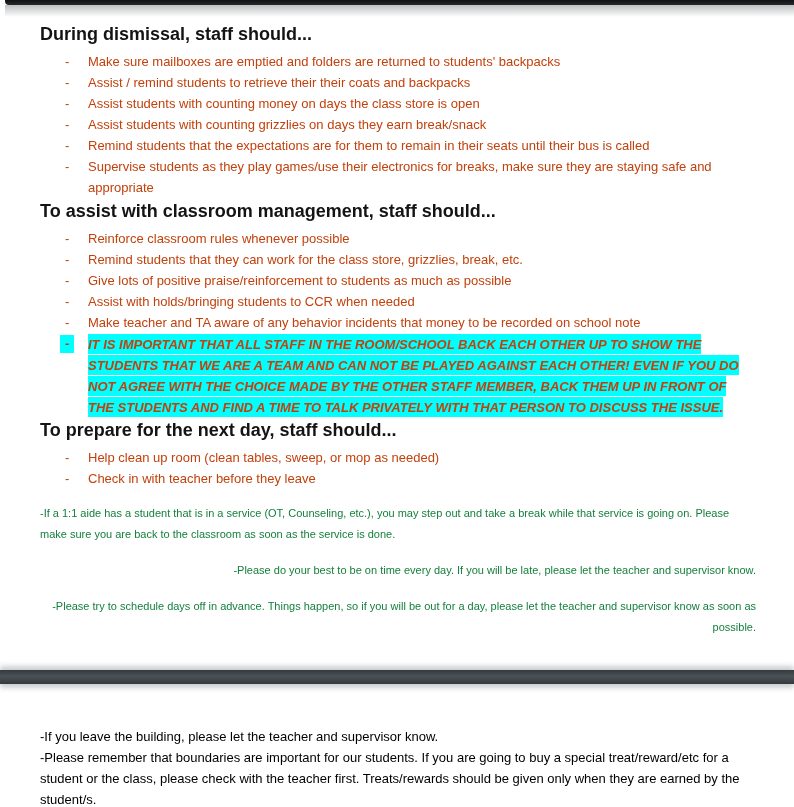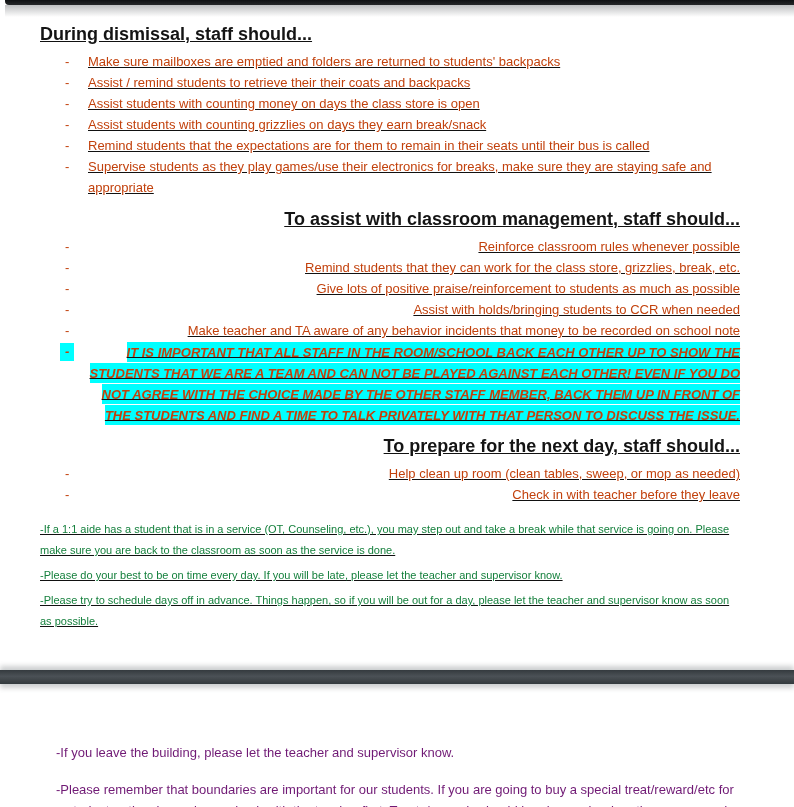--- a/index.html
+++ b/index.html
@@ -11,52 +11,52 @@
   .top-bar{
     position:absolute;top:0;left:5px;right:0;height:5px;
     background:linear-gradient(#0f1113,#26282a);
     border-bottom-left-radius:4px;z-index:3;
   }
   .top-bar-shadow{
     position:absolute;top:5px;left:5px;right:0;height:12px;
     background:linear-gradient(rgba(70,74,78,.35),rgba(255,255,255,0));
     z-index:2;
   }
-  .content{position:relative;padding:25px 54px 0 40px;text-decoration:underline;}
+  .content{position:relative;padding:25px 38px 0 40px;}
   .sec-heading{
     font-size:18px;line-height:18px;font-weight:700;margin:0;color:#141414;
   }
-  section + section{margin-top:12px;text-align:right;}
+  section + section{margin-top:4px;}
   ul.bullets{list-style:none;margin:8px 0 0;padding:0;}
   ul.bullets li{
     position:relative;padding-left:48px;
     font-size:13px;line-height:21px;color:#c2410c;
   }
   ul.bullets li::before{
     content:"-";position:absolute;left:25px;top:0;
   }
   ul.bullets li.hl-item{font-weight:700;font-style:italic;}
   ul.bullets li.hl-item::before{
     content:"-";left:20px;top:2px;line-height:16px;
     background:var(--hl,#00ffff);padding:1px 5px;
   }
   .hl-text{
     background:var(--hl,#00ffff);
     padding:2.5px 0;
   }
   .extra-notes{margin-top:14px;}
   .extra-notes p{margin:2px 0 0;font-size:11px;line-height:21px;color:#15803d;}
-  .extra-notes p + p{margin-top:4px;}
+  .extra-notes p + p{margin-top:15px;text-align:right;}
   .page-break-band{
     position:absolute;top:670px;left:0;width:794px;height:14px;
     background:linear-gradient(180deg,#343a3e 0%,#4b5156 45%,#3e4448 75%,#333a3e 100%);
     box-shadow:0 -4px 5px rgba(90,95,100,.3), 0 4px 5px rgba(90,95,100,.3);
   }
   .page2{position:absolute;top:726px;left:40px;width:718px;}
-  .page2 p{margin:16px;font-size:13px;line-height:21px;color:#701a75;}
+  .page2 p{margin:0;font-size:13px;line-height:21px;color:#000000;}
 </style>
 </head>
 <body>
 
 <div class="top-bar" style="background-color: rgb(26, 28, 30);"></div>
 <div class="top-bar-shadow"></div>
 
 <div class="content">
   <div id="sections">
       <section>

